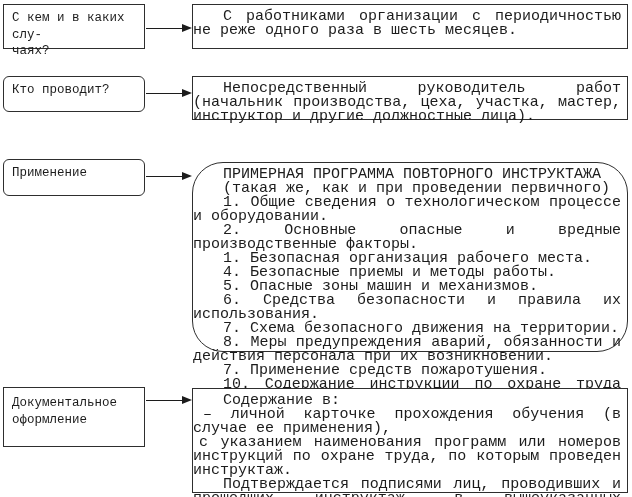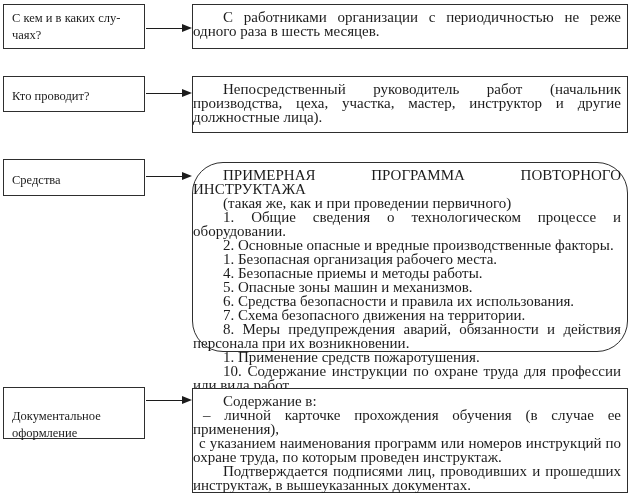--- a/index.html
+++ b/index.html
@@ -7,33 +7,34 @@
     --border:#2e2e2e;
     --bg:#ffffff;
   }
   html,body{margin:0;padding:0;background:var(--bg);}
   body{font-family:"Liberation Serif", serif; color:var(--text);}
   .canvas{
     position:relative;
     width:632px;height:497px;
     background:var(--bg);
     overflow:hidden;
+    font-family:Liberation Mono, monospace;
   }
   
   .qbox{
     position:absolute;
     left:3px;width:142px;
     border:1.6px solid var(--border);
     box-sizing:border-box;
     background:var(--bg);
     padding:5px 6px 0 8px;
     font-size:12.5px;
     line-height:16.5px;
   }
-  .qbox.center{display:flex;align-items:center;}
+  .qbox.center{display:flex;align-items:flex-start;border-radius:6px;}
   
   .abox{
     position:absolute;
     left:192px;width:436px;
     border:1.6px solid var(--border);
     box-sizing:border-box;
     background:var(--bg);
     padding:5px 6px 0 0;
     font-size:15px;
     line-height:14px;
@@ -75,47 +76,47 @@
     <p class="indent-big">С работниками организации с периодичностью не реже одного раза в шесть месяцев.</p>
   </div>
 
   <div class="qbox center" style="top:76px;height:36px;">
     <div>Кто проводит?</div>
   </div>
   <div class="arrow" style="top:93px;">
     <span class="arrow-shaft"></span>
     <span class="arrow-head"></span>
   </div>
-  <div class="abox" style="top:76px;height:57px;">
+  <div class="abox" style="top:76px;height:44px;">
     <p class="indent-big">Непосредственный руководитель работ (начальник производства, цеха, участка, мастер, инструктор и другие должностные лица).</p>
   </div>
 
   <div class="qbox center" style="top:159px;height:37px;">
-    <div>Средства</div>
+    <div>Применение</div>
   </div>
   <div class="arrow" style="top:176px;">
     <span class="arrow-shaft"></span>
     <span class="arrow-head"></span>
   </div>
   <div class="abox" style="top:162px;height:190px;border-radius:31px;">
     <p class="item">ПРИМЕРНАЯ ПРОГРАММА ПОВТОРНОГО ИНСТРУКТАЖА</p>
     <p class="item">(такая же, как и при проведении первичного)</p>
     <p class="item">1. Общие сведения о технологическом процессе и оборудовании.</p>
     <p class="item">2. Основные опасные и вредные производственные факторы.</p>
     <p class="item">1. Безопасная организация рабочего места.</p>
     <p class="item">4. Безопасные приемы и методы работы.</p>
     <p class="item">5. Опасные зоны машин и механизмов.</p>
     <p class="item">6. Средства безопасности и правила их использования.</p>
     <p class="item">7. Схема безопасного движения на территории.</p>
     <p class="item">8. Меры предупреждения аварий, обязанности и действия персонала при их возникновении.</p>
-    <p class="item">1. Применение средств пожаротушения.</p>
+    <p class="item">7. Применение средств пожаротушения.</p>
     <p class="item">10. Содержание инструкции по охране труда для профессии или вида работ.</p>
   </div>
 
-  <div class="qbox" style="top:387px;height:52px;padding-top:20px;">
+  <div class="qbox" style="top:387px;height:60px;padding-top:7px;">
     <div>Документальное</div>
     <div>оформление</div>
   </div>
   <div class="arrow" style="top:400px;">
     <span class="arrow-shaft"></span>
     <span class="arrow-head"></span>
   </div>
   <div class="abox" style="top:388px;height:105px;">
     <p class="indent-big">Содержание в:</p>
     <p class="dash">– личной карточке прохождения обучения (в случае ее применения),</p>

